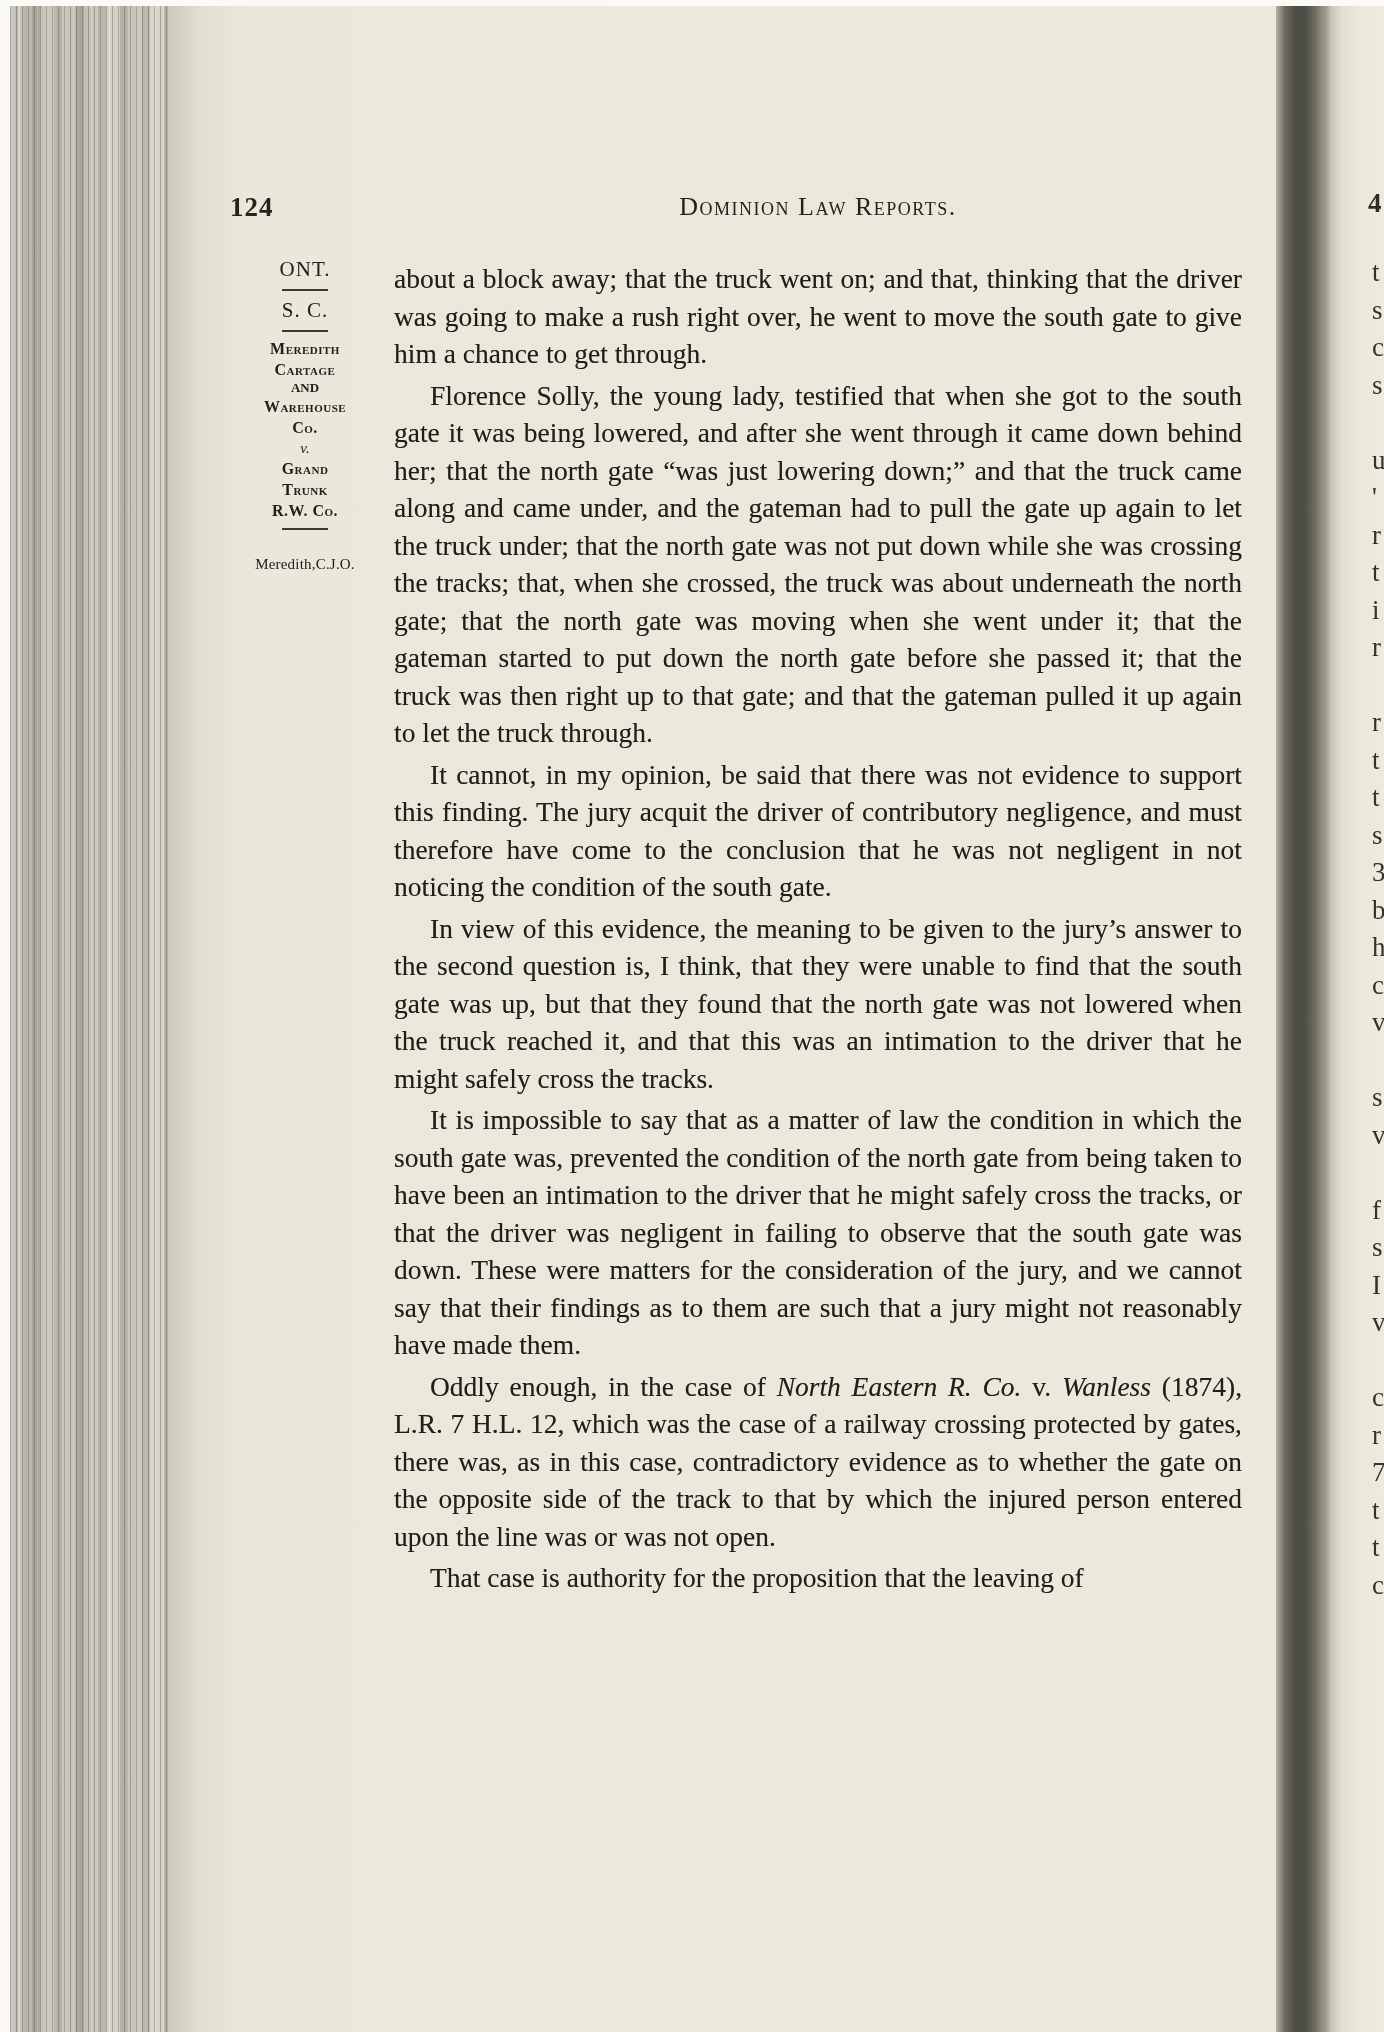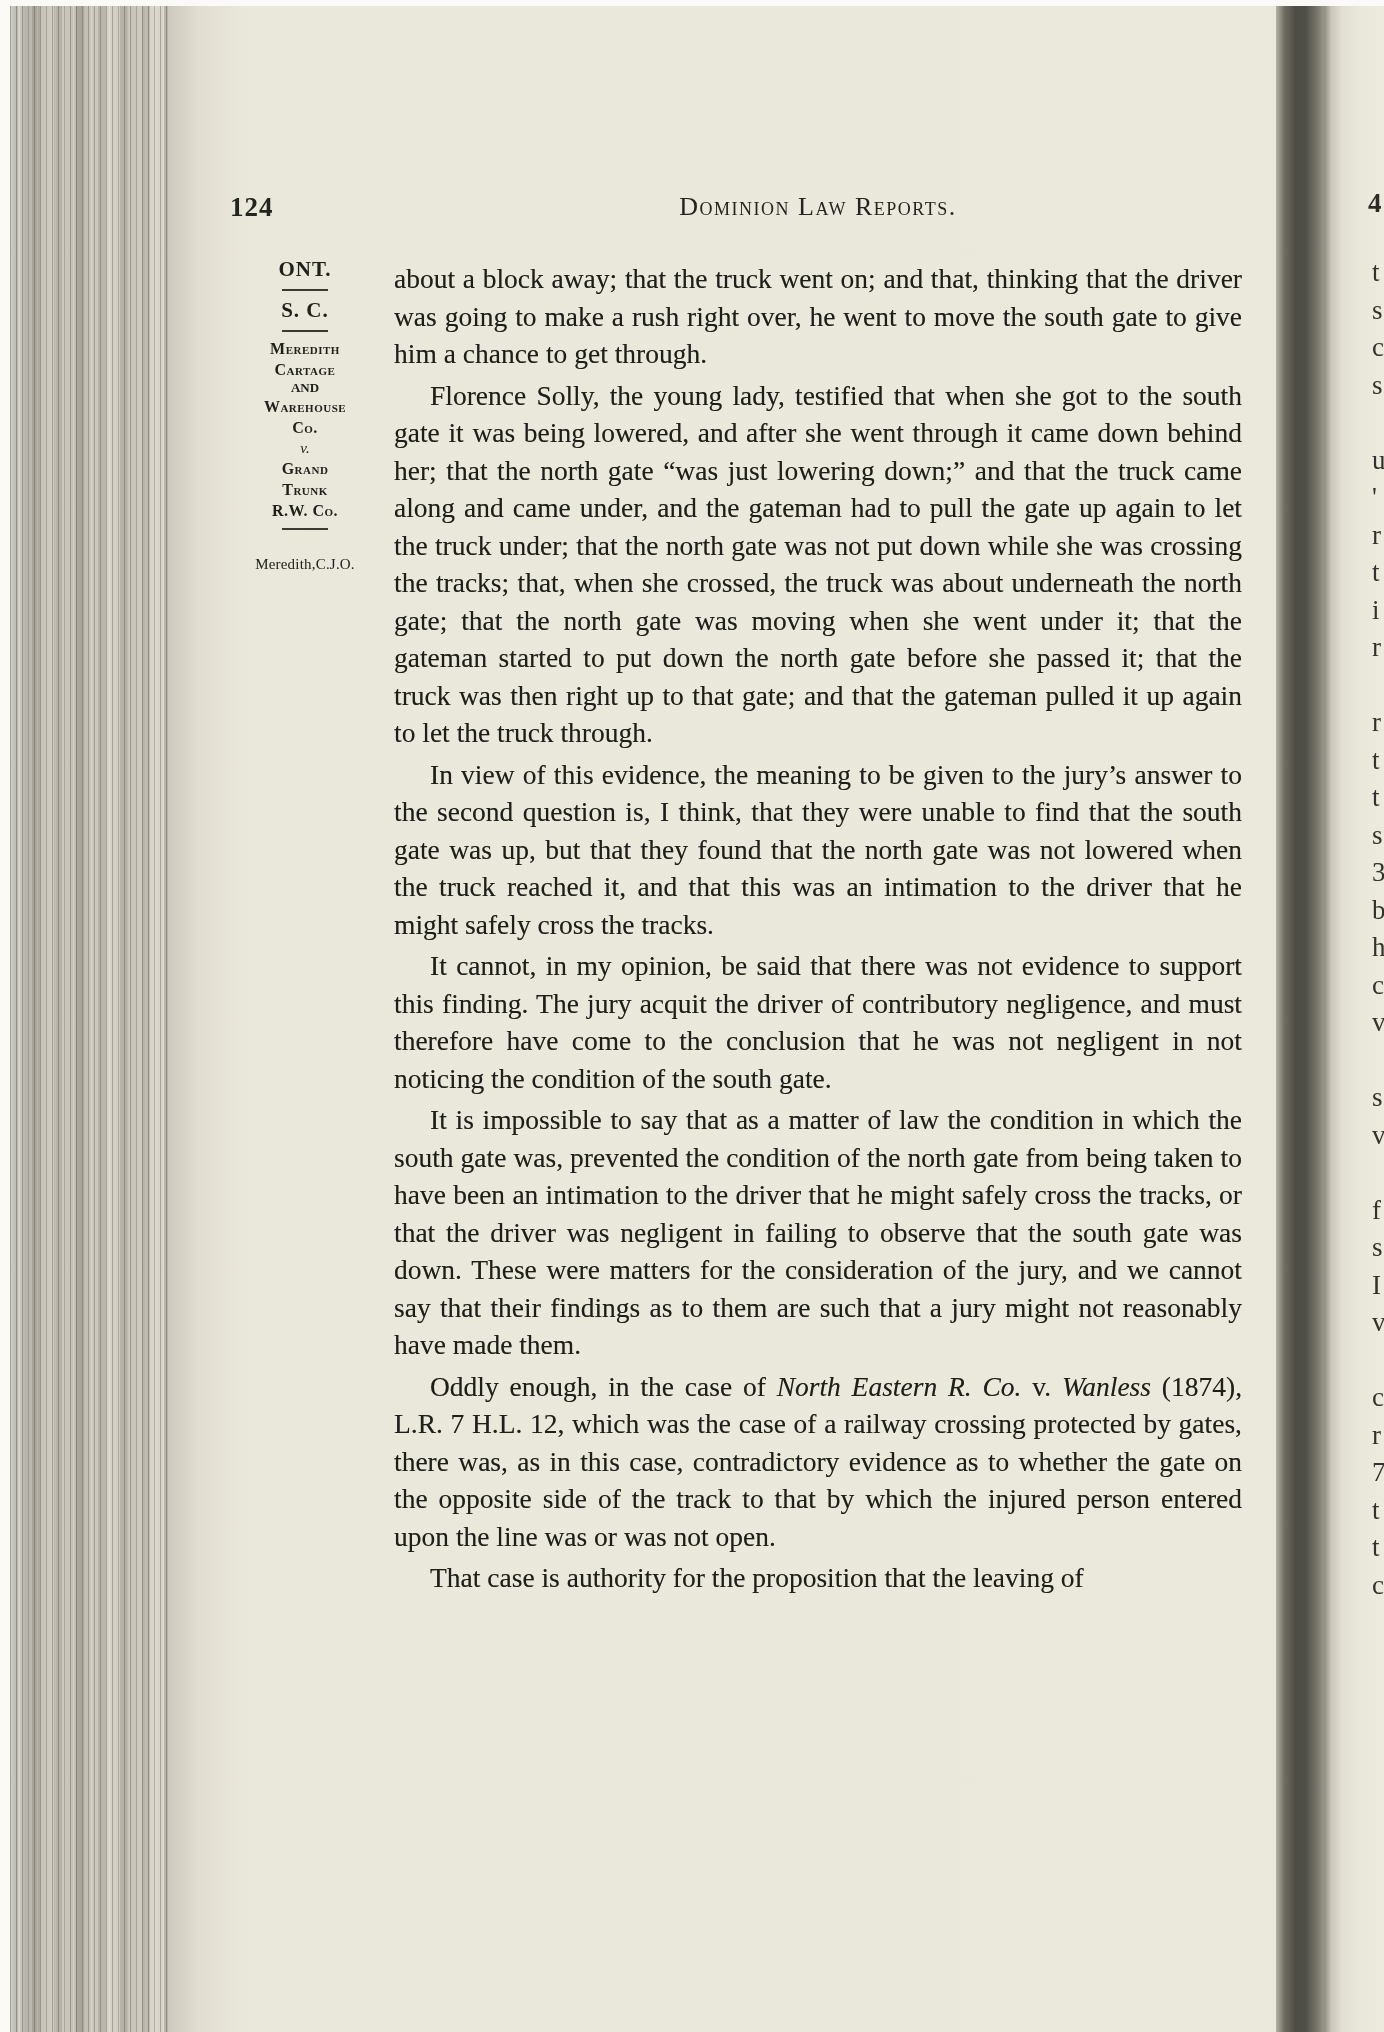--- a/index.html
+++ b/index.html
@@ -52,21 +52,21 @@
   .pg-num   { position: absolute; left: 62px;  top: 186px; font-size: 27px; font-weight: 700; letter-spacing: 1px; }
   .run-title{ position: absolute; left: 650px; top: 186px; transform: translateX(-50%);
               font-size: 26px; font-variant: small-caps; letter-spacing: 1.5px; white-space: nowrap; }
   .vol-ref  { position: absolute; right: 32px; top: 186px; font-size: 26px; font-weight: 400; }
 
   
   .margin-notes {
     position: absolute; left: 52px; top: 250px; width: 170px;
     text-align: center; color: #21211c;
   }
-  .mn-head { font-size: 21px; font-weight: 700; letter-spacing: 1px; line-height: 26px; }
+  .mn-head { font-size: 21px; font-weight: 400; letter-spacing: 1px; line-height: 26px; }
   .mn-rule { width: 46px; border: 0; border-top: 2px solid #3a3a33; margin: 7px auto 6px; }
   .mn-sc   { font-variant: small-caps; font-size: 16px; font-weight: 700; letter-spacing: .5px; line-height: 21px; }
   .mn-and  { text-transform: uppercase; font-size: 13px; font-weight: 700; line-height: 16px; }
   .mn-v    { font-style: italic; font-size: 15px; line-height: 20px; }
   .mn-judge{ font-size: 15px; line-height: 20px; margin-top: 24px; letter-spacing: .2px; }
 
   
   .body-text {
     position: absolute; left: 222px; top: 250px; width: 856px;
     font-size: 27.5px; line-height: 37.5px; text-align: justify;
@@ -104,22 +104,22 @@
       <div class="mn-sc">Grand</div>
       <div class="mn-sc">Trunk</div>
       <div class="mn-sc">R.W. Co.</div>
       <hr class="mn-rule">
       <div class="mn-judge">Meredith,C.J.O.</div>
     </aside>
 
     <main class="body-text">
       <p>about a block away; that the truck went on; and that, thinking that the driver was going to make a rush right over, he went to move the south gate to give him a chance to get through.</p>
       <p class="indent">Florence Solly, the young lady, testified that when she got to the south gate it was being lowered, and after she went through it came down behind her; that the north gate “was just lowering down;” and that the truck came along and came under, and the gateman had to pull the gate up again to let the truck under; that the north gate was not put down while she was crossing the tracks; that, when she crossed, the truck was about underneath the north gate; that the north gate was moving when she went under it; that the gateman started to put down the north gate before she passed it; that the truck was then right up to that gate; and that the gateman pulled it up again to let the truck through.</p>
+      <p class="indent">It cannot, in my opinion, be said that there was not evidence to support this finding.  The jury acquit the driver of contributory negligence, and must therefore have come to the conclusion that he was not negligent in not noticing the condition of the south gate.</p>
       <p class="indent">In view of this evidence, the meaning to be given to the jury’s answer to the second question is, I think, that they were unable to find that the south gate was up, but that they found that the north gate was not lowered when the truck reached it, and that this was an intimation to the driver that he might safely cross the tracks.</p>
-      <p class="indent">It cannot, in my opinion, be said that there was not evidence to support this finding.  The jury acquit the driver of contributory negligence, and must therefore have come to the conclusion that he was not negligent in not noticing the condition of the south gate.</p>
       <p class="indent">It is impossible to say that as a matter of law the condition in which the south gate was, prevented the condition of the north gate from being taken to have been an intimation to the driver that he might safely cross the tracks, or that the driver was negligent in failing to observe that the south gate was down.  These were matters for the consideration of the jury, and we cannot say that their findings as to them are such that a jury might not reasonably have made them.</p>
       <p class="indent"><span>Oddly enough, in the case of </span><span class="it">North Eastern R. Co.</span><span> v. </span><span class="it">Wanless</span><span> (1874), L.R. 7 H.L. 12, which was the case of a railway crossing protected by gates, there was, as in this case, contradictory evidence as to whether the gate on the opposite side of the track to that by which the injured person entered upon the line was or was not open.</span></p>
       <p class="indent">That case is authority for the proposition that the leaving of</p>
     </main>
 
   </div>
 
   <div class="spine"></div>
   <div class="next-page"></div>
   <span class="corner-num">4</span>

